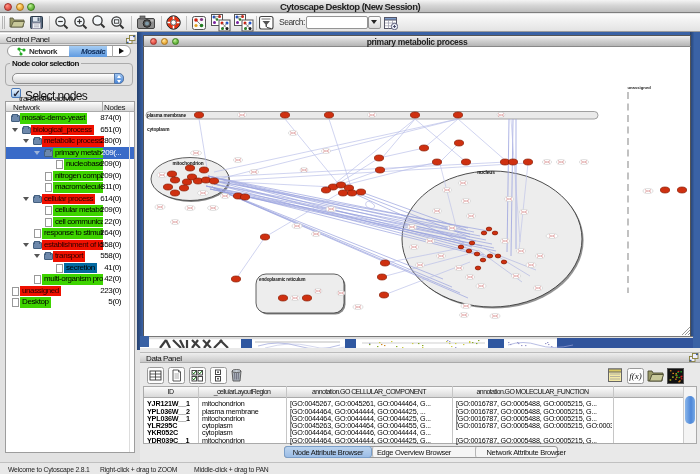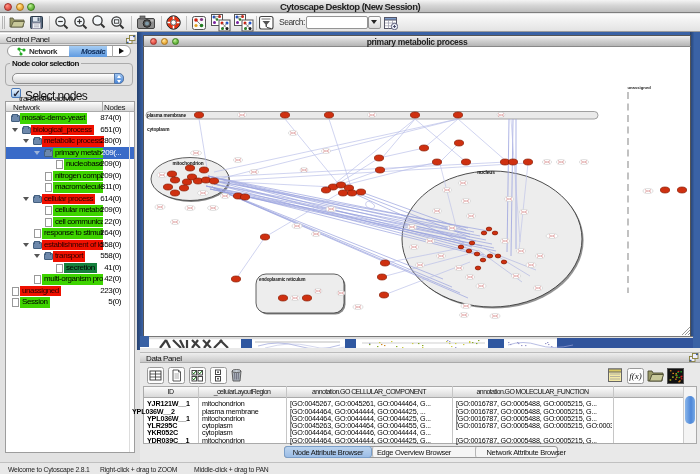--- a/index.html
+++ b/index.html
@@ -264,30 +264,30 @@
       <div class="cnt" style="top:228.0px;color:#000;">264(0)</div>
       <div class="tri" style="left:23px;top:242.5px;border-top-color:#555;"></div>
       <div class="folder" style="left:33px;top:241.5px;"></div>
       <div class="chip" style="left:42px;top:239.5px;width:61px;background:#f01000;color:#2a0000;">establishment of locali</div>
       <div class="cnt" style="top:239.5px;color:#000;">558(0)</div>
       <div class="tri" style="left:34px;top:254.0px;border-top-color:#555;"></div>
       <div class="folder" style="left:44px;top:253.0px;"></div>
       <div class="chip" style="left:53px;top:251.0px;background:#f01000;color:#2a0000;">transport</div>
       <div class="cnt" style="top:251.0px;color:#000;">558(0)</div>
       <div class="ficon" style="left:56px;top:263.5px;"></div>
-      <div class="chip" style="left:64px;top:262.5px;background:#15803d;color:#000;">secretion</div>
+      <div class="chip" style="left:64px;top:262.5px;background:#0369a1;color:#000;">secretion</div>
       <div class="cnt" style="top:262.5px;color:#000;">41(0)</div>
       <div class="ficon" style="left:34px;top:275.0px;"></div>
       <div class="chip" style="left:42px;top:274.0px;width:61px;background:#3ed400;color:#000;">multi-organism process</div>
       <div class="cnt" style="top:274.0px;color:#000;">42(0)</div>
       <div class="ficon" style="left:12px;top:286.5px;"></div>
       <div class="chip" style="left:20px;top:285.5px;background:#f01000;color:#2a0000;">unassigned</div>
       <div class="cnt" style="top:285.5px;color:#000;">223(0)</div>
       <div class="ficon" style="left:12px;top:298.0px;"></div>
-      <div class="chip" style="left:20px;top:297.0px;background:#3ed400;color:#000;">Session</div>
+      <div class="chip" style="left:20px;top:297.0px;background:#3ed400;color:#000;">Desktop</div>
       <div class="cnt" style="top:297.0px;color:#000;">5(0)</div>
     </div>
   <div class="abs" style="left:129px;top:112px;width:1px;height:340px;background:#ddd;"></div>
 
   <div id="desktop" class="abs"></div>
   <div id="desktop2" class="abs"></div>
   <div id="netwin" class="abs"></div>
   <div id="nettitle" class="abs"></div>
   <div class="abs light" style="left:150px;top:38px;width:7px;height:7px;background:radial-gradient(circle at 35% 30%,#ff9a8a,#ee6156 45%,#c03830);border:0.5px solid #a03028;"></div>
   <div class="abs light" style="left:161px;top:38px;width:7px;height:7px;background:radial-gradient(circle at 35% 30%,#ffe9a8,#f5bd4f 45%,#d08c28);border:0.5px solid #ac7418;"></div>
@@ -705,21 +705,21 @@
   <div class="dth abs" style="left:286px;width:166px;">annotation.GO CELLULAR_COMPONENT</div>
   <div class="dth abs" style="left:452px;width:161px;">annotation.GO MOLECULAR_FUNCTION</div>
   <div class="dcol abs" style="left:198px;"></div>
   <div class="dcol abs" style="left:286px;"></div>
   <div class="dcol abs" style="left:452px;"></div>
   <div class="dcol abs" style="left:613px;"></div>
   <div class="drow abs" style="left:147px;top:399.2px;font-weight:bold;">YJR121W__1</div>
     <div class="drow abs" style="left:202px;top:399.2px;">mitochondrion</div>
     <div class="drow abs" style="left:290px;top:399.2px;width:160px;overflow:hidden;">[GO:0045267, GO:0045261, GO:0044464, G...</div>
     <div class="drow abs" style="left:456px;top:399.2px;width:156px;overflow:hidden;">[GO:0016787, GO:0005488, GO:0005215, G...</div>
-    <div class="drow abs" style="left:132px;top:406.5px;font-weight:bold;">YPL036W__2</div>
+    <div class="drow abs" style="left:147px;top:406.5px;font-weight:bold;">YPL036W__2</div>
     <div class="drow abs" style="left:202px;top:406.5px;">plasma membrane</div>
     <div class="drow abs" style="left:290px;top:406.5px;width:160px;overflow:hidden;">[GO:0044464, GO:0044444, GO:0044425, ...</div>
     <div class="drow abs" style="left:456px;top:406.5px;width:156px;overflow:hidden;">[GO:0016787, GO:0005488, GO:0005215, G...</div>
     <div class="drow abs" style="left:147px;top:413.8px;font-weight:bold;">YPL036W__1</div>
     <div class="drow abs" style="left:202px;top:413.8px;">mitochondrion</div>
     <div class="drow abs" style="left:290px;top:413.8px;width:160px;overflow:hidden;">[GO:0044464, GO:0044444, GO:0044425, G...</div>
     <div class="drow abs" style="left:456px;top:413.8px;width:156px;overflow:hidden;">[GO:0016787, GO:0005488, GO:0005215, G...</div>
     <div class="drow abs" style="left:147px;top:421.1px;font-weight:bold;">YLR295C</div>
     <div class="drow abs" style="left:202px;top:421.1px;">cytoplasm</div>
     <div class="drow abs" style="left:290px;top:421.1px;width:160px;overflow:hidden;">[GO:0045263, GO:0044464, GO:0044455, G...</div>

